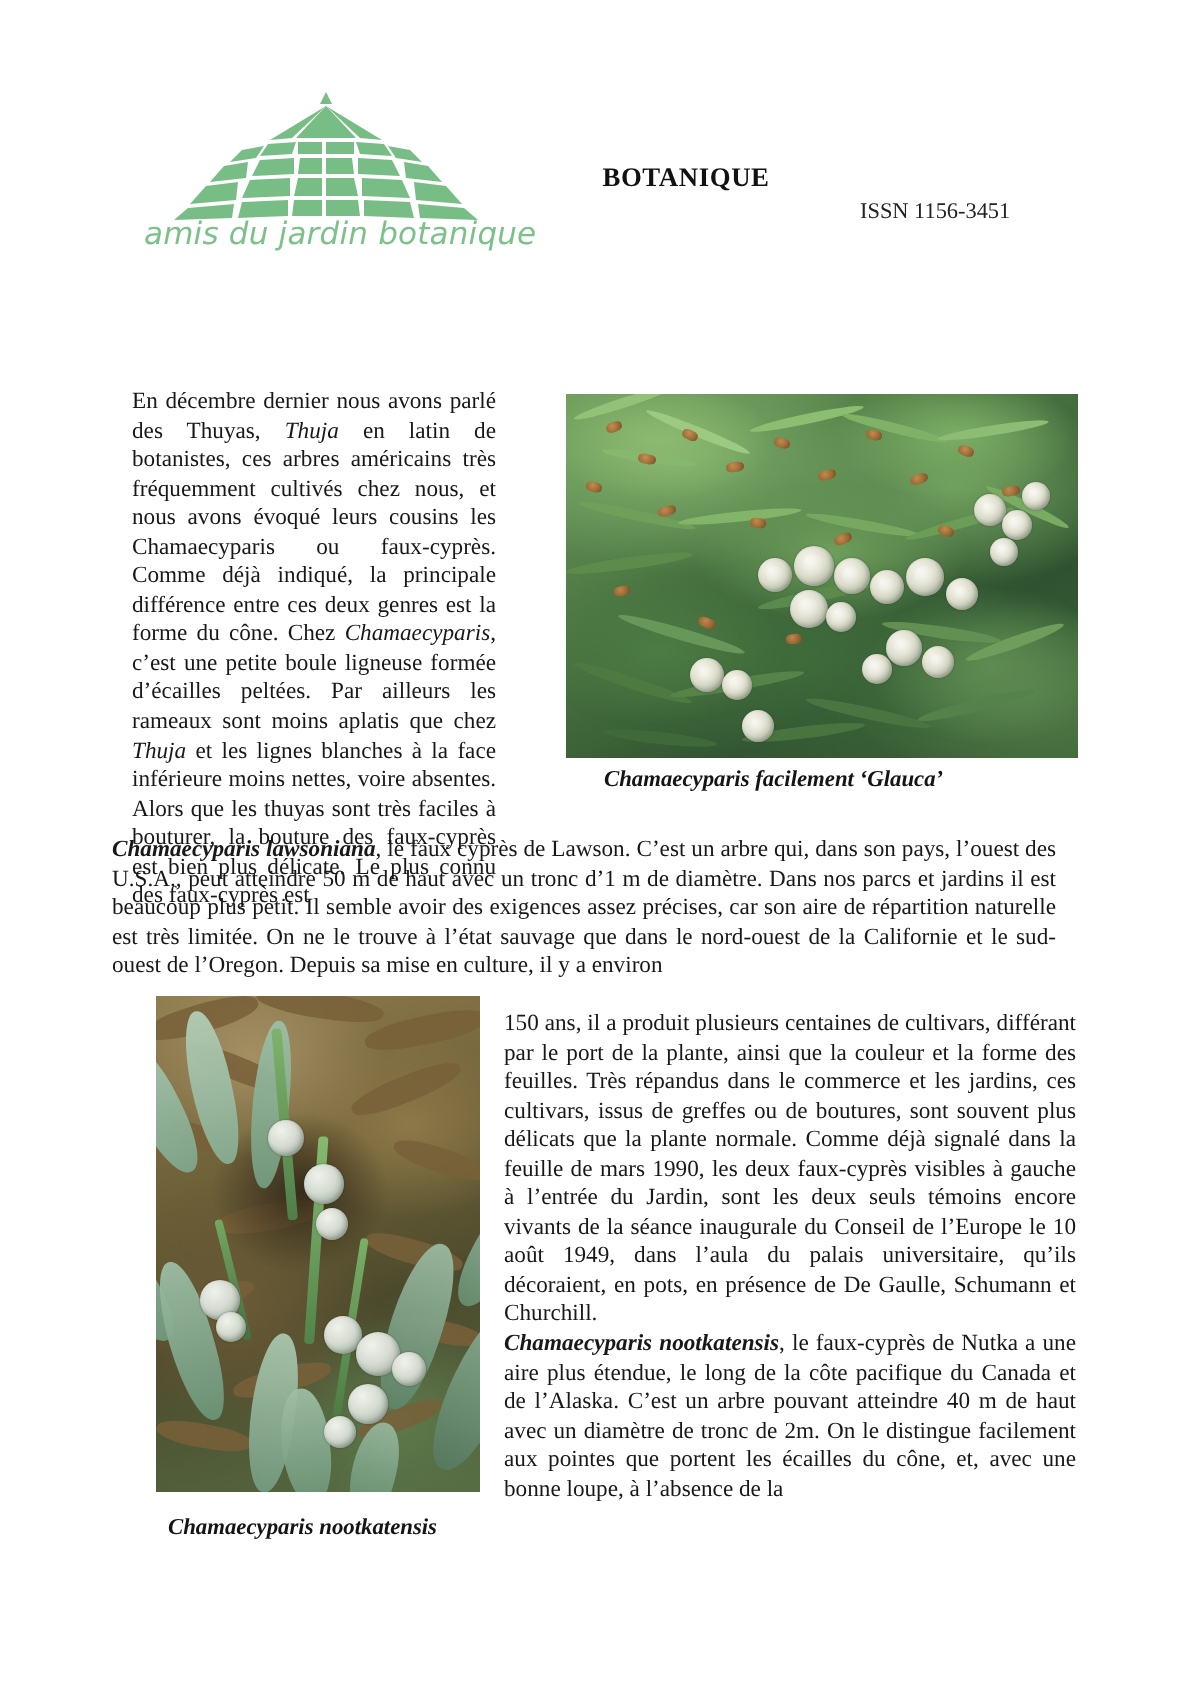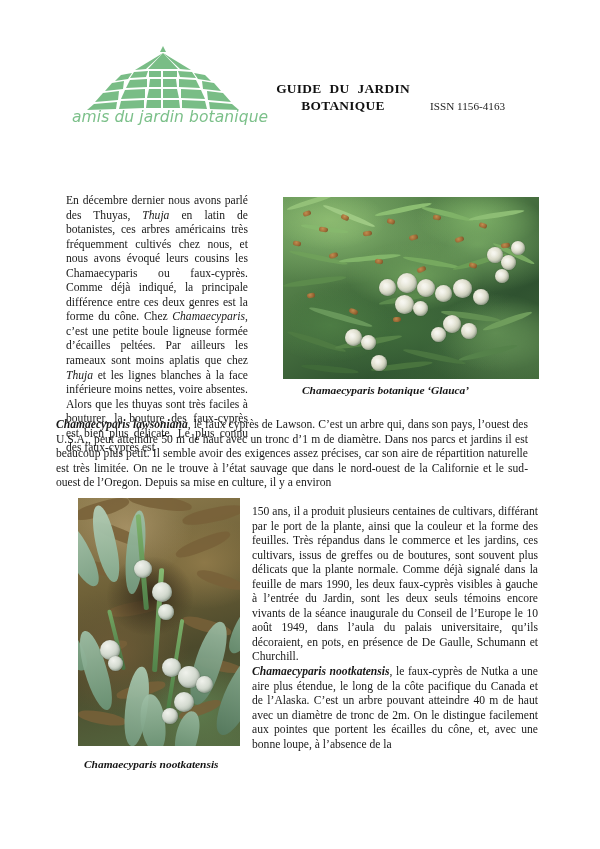--- a/index.html
+++ b/index.html
@@ -276,27 +276,24 @@
           <polygon points="110,56 133,57 135,65 110,64"></polygon>
           <polygon points="72,56 49,57 47,65 72,64"></polygon>
           <polygon points="137,58 160,60 167,66 138,65"></polygon>
           <polygon points="45,58 22,60 15,66 44,65"></polygon>
         </g>
       </svg>
       <div id="logo-script">amis du jardin botanique</div>
     </div>
 
     <div id="title-block">
-      <div class="t-line1">
-        <span>GUIDE</span><span>DU</span><span>JARDIN</span>
-      </div>
       <div class="t-line2">BOTANIQUE</div>
     </div>
 
-    <div id="issn">ISSN 1156-4163</div>
+    <div id="issn">ISSN 1156-3451</div>
   </div>
 
   <div class="photo" id="photo-1">
     <div class="foliage-base" id="p1-bg"></div>
 
     <div class="spray" style="left:-14px;top:-8px;width:120px;height:62px;background:radial-gradient(ellipse at 50% 50%, #8cba70 0%, rgba(140,186,112,0) 68%);"></div>
     <div class="spray" style="left:130px;top:-12px;width:130px;height:66px;background:radial-gradient(ellipse at 50% 50%, #7cae66 0%, rgba(124,174,102,0) 68%);"></div>
     <div class="spray" style="left:-18px;top:90px;width:130px;height:76px;background:radial-gradient(ellipse at 50% 50%, #4d7c44 0%, rgba(77,124,68,0) 70%);"></div>
     <div class="spray" style="left:150px;top:96px;width:126px;height:80px;background:radial-gradient(ellipse at 50% 50%, #5f8c52 0%, rgba(95,140,82,0) 70%);"></div>
     <div class="spray" style="left:62px;top:44px;width:140px;height:70px;background:radial-gradient(ellipse at 50% 50%, #6fa05c 0%, rgba(111,160,92,0) 70%);"></div>
@@ -356,21 +353,21 @@
     <div class="cone" style="left:148px;top:130px;width:15px;height:15px;"></div>
     <div class="cone" style="left:62px;top:132px;width:17px;height:17px;"></div>
     <div class="cone" style="left:78px;top:138px;width:15px;height:15px;"></div>
     <div class="cone" style="left:88px;top:158px;width:16px;height:16px;"></div>
     <div class="cone" style="left:204px;top:50px;width:16px;height:16px;"></div>
     <div class="cone" style="left:218px;top:58px;width:15px;height:15px;"></div>
     <div class="cone" style="left:228px;top:44px;width:14px;height:14px;"></div>
     <div class="cone" style="left:212px;top:72px;width:14px;height:14px;"></div>
   </div>
 
-  <div class="cap" id="cap-1">Chamaecyparis botanique ‘Glauca’</div>
+  <div class="cap" id="cap-1">Chamaecyparis facilement ‘Glauca’</div>
 
   <div class="photo" id="photo-2">
     <div class="foliage-base" id="p2-bg"></div>
 
     <div class="debris" style="left:-6px;top:4px;width:58px;height:14px;transform:rotate(-16deg);"></div>
     <div class="debris" style="left:50px;top:-2px;width:64px;height:13px;transform:rotate(9deg);"></div>
     <div class="debris" style="left:104px;top:10px;width:62px;height:14px;transform:rotate(-12deg);"></div>
     <div class="debris" style="left:14px;top:30px;width:52px;height:12px;transform:rotate(22deg);"></div>
     <div class="debris" style="left:96px;top:40px;width:58px;height:13px;transform:rotate(-22deg);"></div>
     <div class="debris" style="left:-4px;top:64px;width:46px;height:12px;transform:rotate(14deg);"></div>

